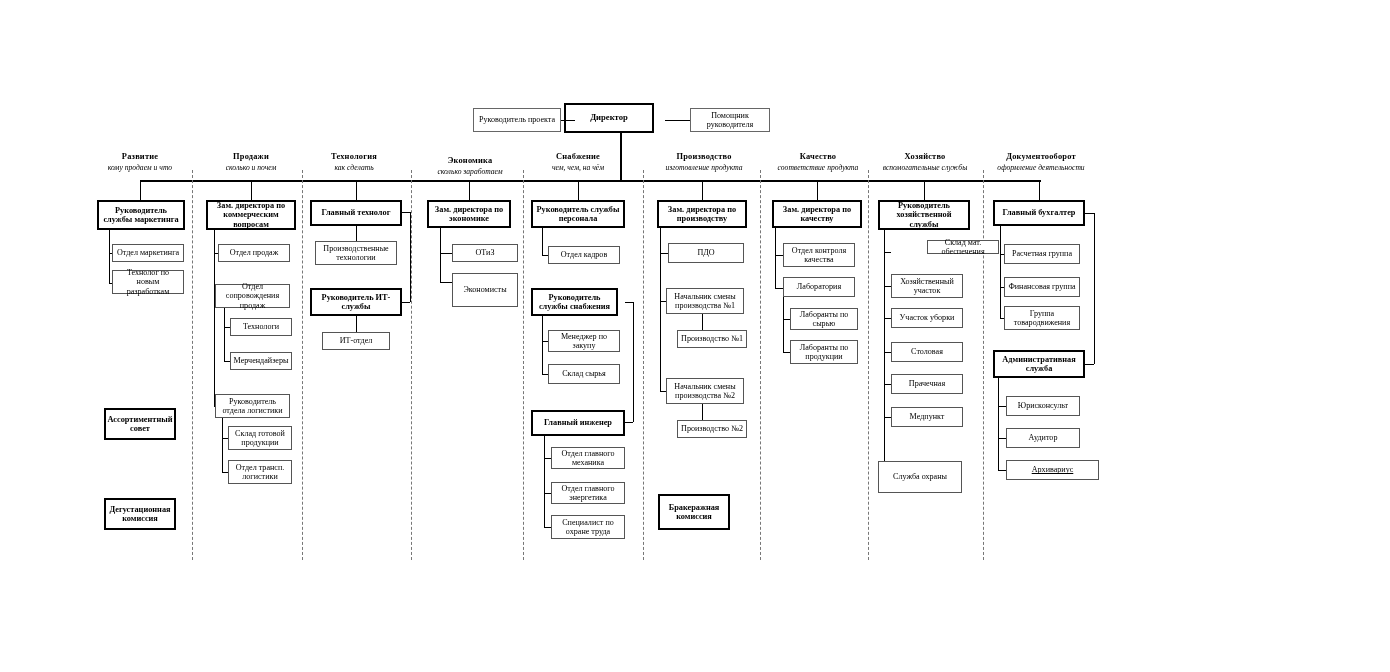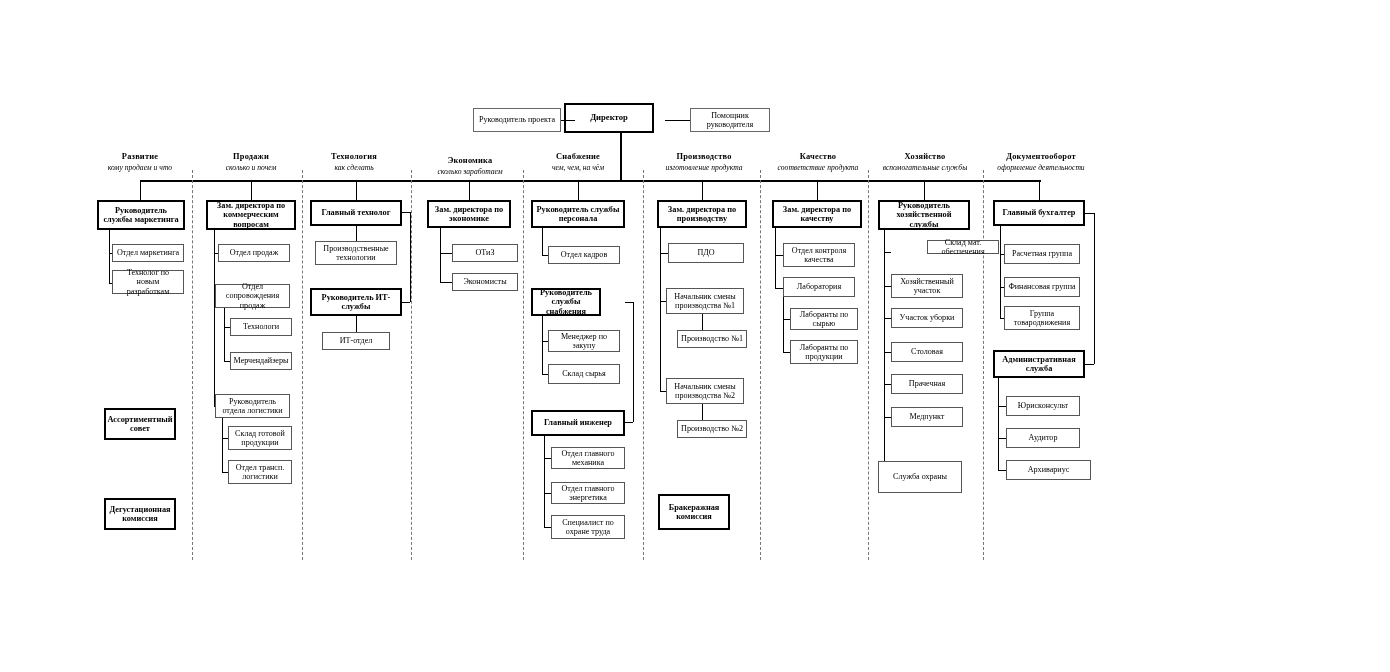--- a/index.html
+++ b/index.html
@@ -198,21 +198,21 @@
   <div class="ln v" style="left:440px;top:228px;height:54px;"></div>
   <div class="ln h" style="left:440px;top:253px;width:12px;"></div>
   <div class="ln h" style="left:440px;top:282px;width:12px;"></div>
 
   <div class="box lvl-head" style="left:427px;top:200px;width:84px;height:28px;">
     <span>Зам. директора по экономике</span>
     </div>
   <div class="box lvl-sub" style="left:452px;top:244px;width:66px;height:18px;">
     <span>ОТиЗ</span>
     </div>
-  <div class="box lvl-sub" style="left:452px;top:273px;width:66px;height:18px;">
+  <div class="box lvl-sub" style="left:452px;top:273px;width:66px;height:34px;">
     <span>Экономисты</span>
     </div>
 
   <div class="ln v" style="left:542px;top:228px;height:27px;"></div>
   <div class="ln h" style="left:542px;top:255px;width:6px;"></div>
 
   <div class="ln v" style="left:542px;top:316px;height:58px;"></div>
   <div class="ln h" style="left:542px;top:341px;width:6px;"></div>
   <div class="ln h" style="left:542px;top:374px;width:6px;"></div>
 
@@ -220,21 +220,21 @@
   <div class="ln h" style="left:544px;top:458px;width:7px;"></div>
   <div class="ln h" style="left:544px;top:493px;width:7px;"></div>
   <div class="ln h" style="left:544px;top:527px;width:7px;"></div>
 
   <div class="box lvl-head" style="left:531px;top:200px;width:94px;height:28px;">
     <span>Руководитель службы персонала</span>
     </div>
   <div class="box lvl-sub" style="left:548px;top:246px;width:72px;height:18px;">
     <span>Отдел кадров</span>
     </div>
-  <div class="box lvl-head" style="left:531px;top:288px;width:70px;height:28px;">
+  <div class="box lvl-head" style="left:531px;top:288px;width:87px;height:28px;">
     <span>Руководитель службы снабжения</span>
     </div>
   <div class="box lvl-sub" style="left:548px;top:330px;width:72px;height:22px;">
     <span>Менеджер по закупу</span>
     </div>
   <div class="box lvl-sub" style="left:548px;top:364px;width:72px;height:20px;">
     <span>Склад сырья</span>
     </div>
   <div class="box lvl-head" style="left:531px;top:410px;width:94px;height:26px;">
     <span>Главный инженер</span>
@@ -361,17 +361,17 @@
     </div>
   <div class="box lvl-head" style="left:993px;top:350px;width:92px;height:28px;">
     <span>Административная служба</span>
     </div>
   <div class="box lvl-sub" style="left:1006px;top:396px;width:74px;height:20px;">
     <span>Юрисконсульт</span>
     </div>
   <div class="box lvl-sub" style="left:1006px;top:428px;width:74px;height:20px;">
     <span>Аудитор</span>
     </div>
-  <div class="box lvl-sub" style="left:1006px;top:460px;width:85px;height:20px;">
+  <div class="box lvl-sub" style="left:1006px;top:460px;width:93px;height:20px;text-decoration:underline;">
     <span>Архивариус</span>
     </div>
 
 </div>
 
 </body></html>

